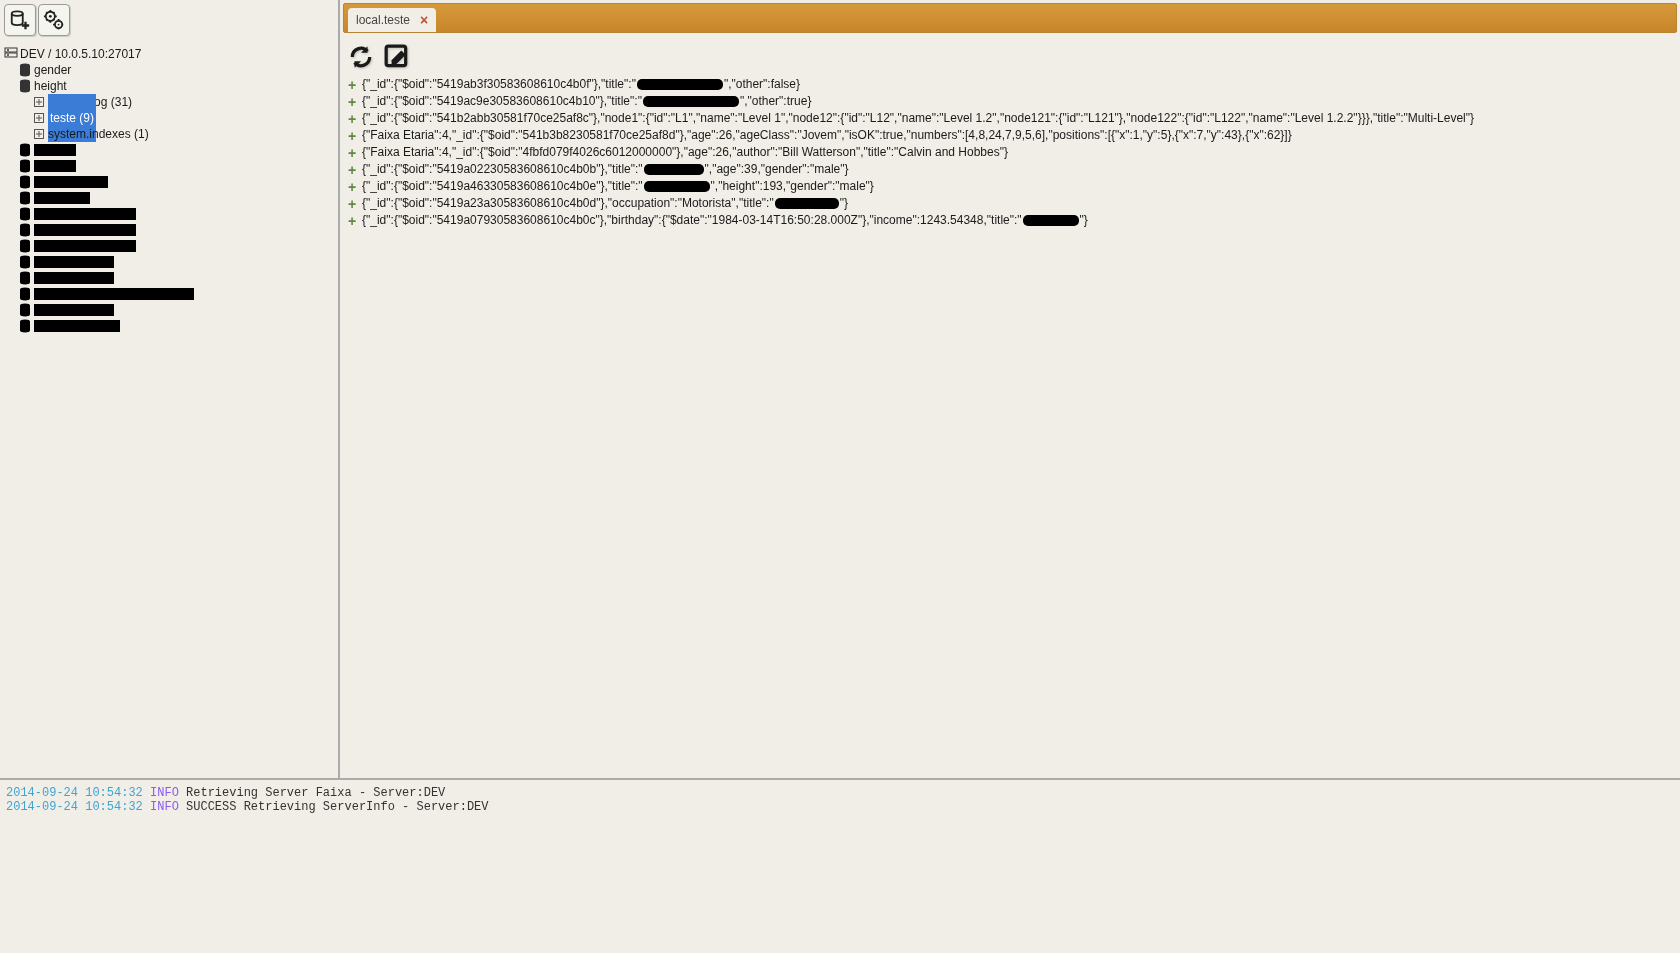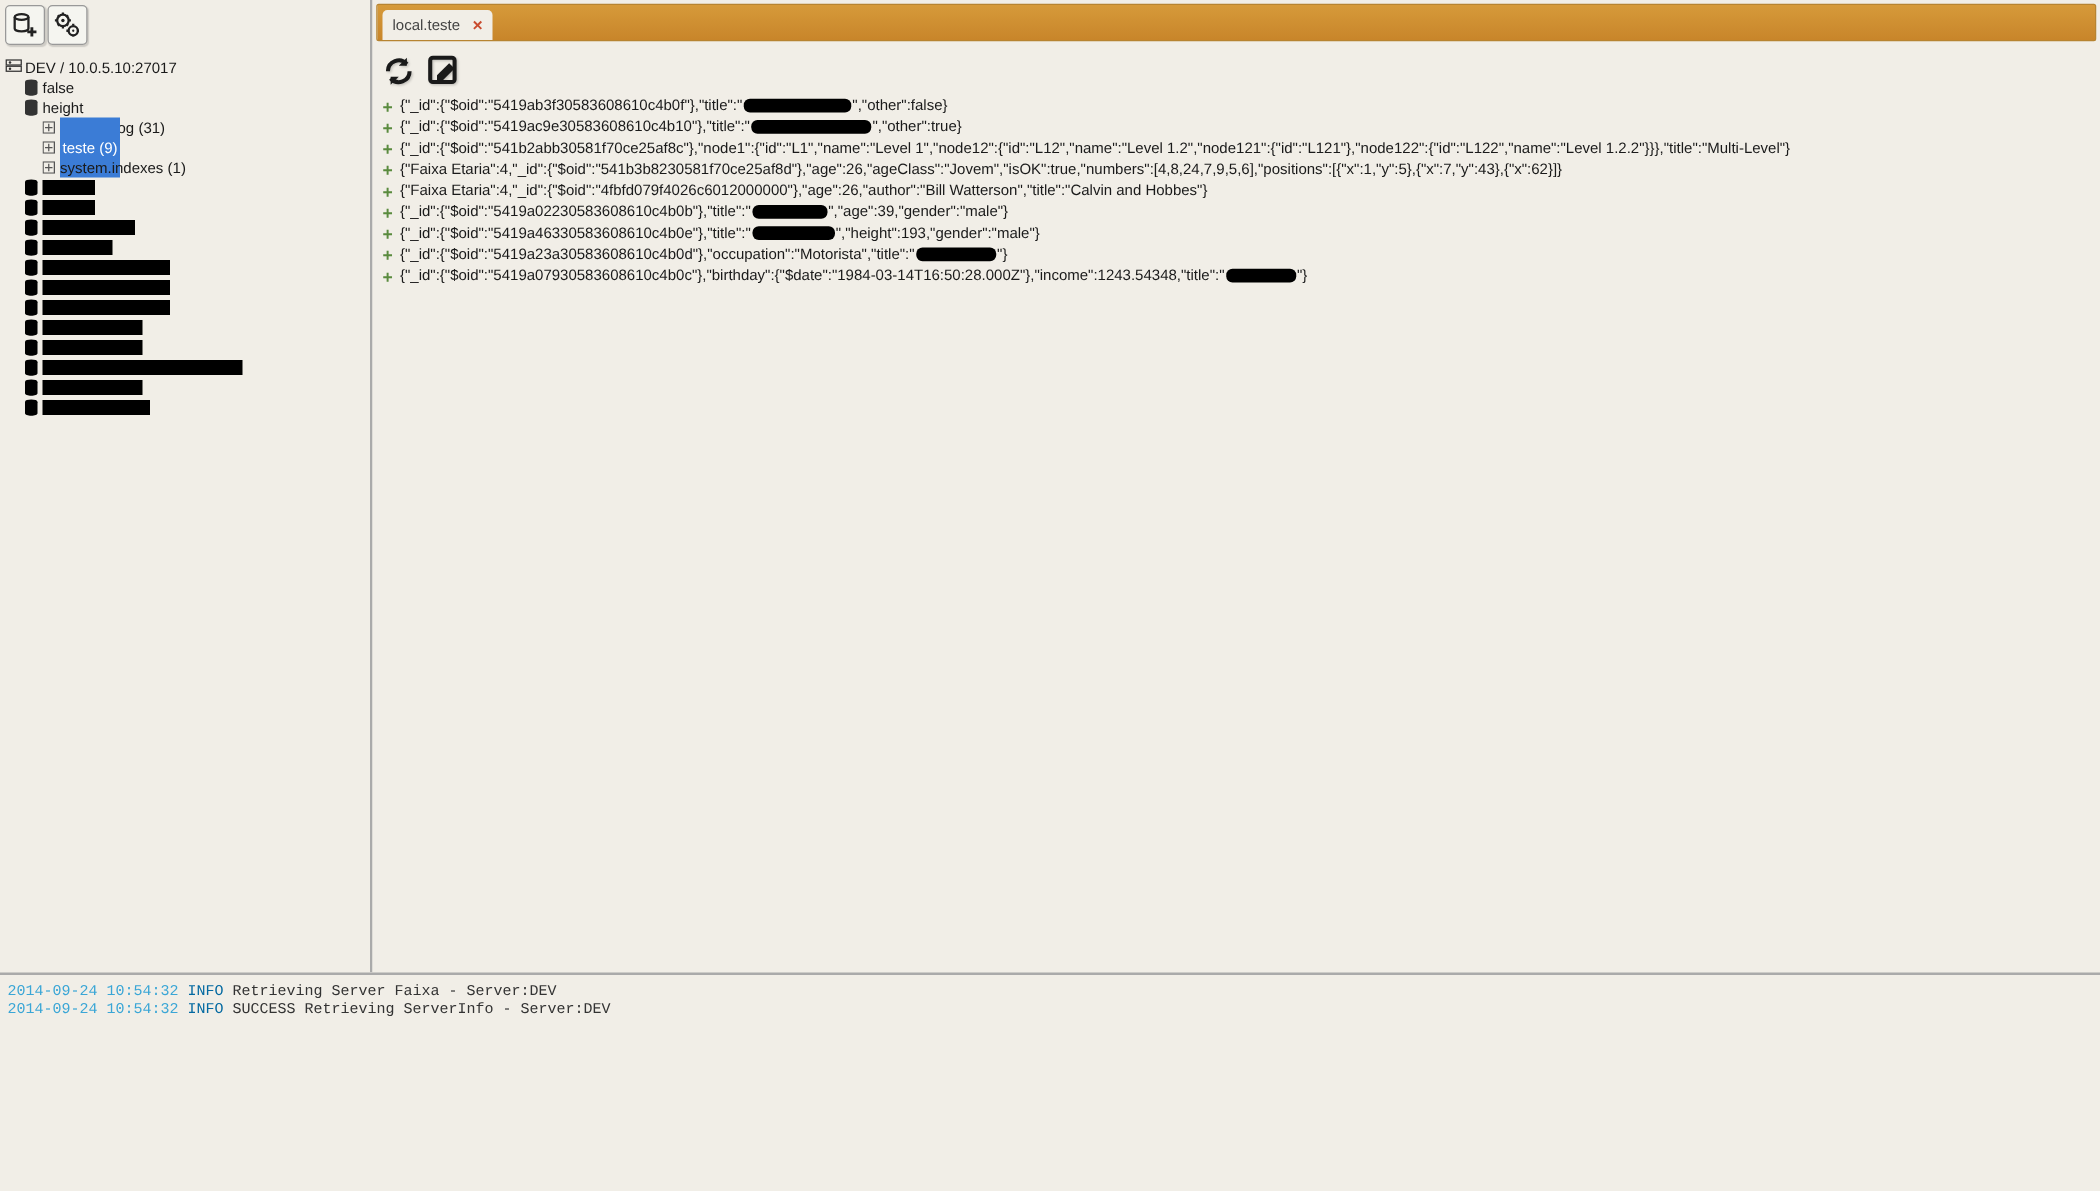--- a/index.html
+++ b/index.html
@@ -1,19 +1,19 @@
 <!DOCTYPE html>
 <html><head>
 <meta charset="utf-8">
 <style>
 * { box-sizing: border-box; margin: 0; padding: 0; }
 html, body { height: 100%; font-family: Verdana, Arial, sans-serif; font-size: 12px; background: #f1eee7; }
 .app { display: flex; flex-direction: column; height: 953px; width: 1680px; }
 .main { display: flex; flex: 1; overflow: hidden; }
-.sidebar { width: 298px; background: #f1eee7; border-right: 2px solid #aaa; display: flex; flex-direction: column; justify-content: space-between; }
+.sidebar { width: 340px; background: #f1eee7; border-right: 2px solid #aaa; display: flex; flex-direction: column; justify-content: space-between; }
 .toolbar { display: flex; gap: 2px; padding: 4px; }
 .tool-btn { width: 32px; height: 32px; border: 1px solid #999; background: #f5f5f0; border-radius: 4px; display: flex; align-items: center; justify-content: center; cursor: pointer; box-shadow: 1px 1px 1px rgba(0,0,0,0.15); }
 .tool-btn svg { width: 22px; height: 22px; }
 .tree { padding: 6px 4px 4px 4px; flex: 1; overflow: auto; }
 .tree-row { display: flex; align-items: center; height: 16px; line-height: 16px; white-space: nowrap; color: #1a1a1a; cursor: pointer; }
 .tree-row .icon { width: 14px; height: 14px; margin-right: 2px; display: inline-flex; align-items: center; justify-content: center; }
 .indent-1 { padding-left: 14px; }
 .indent-2 { padding-left: 28px; }
 .selected span.label { background: #3b7cd6; color: #fff; padding: 16px 2px; }
 .redacted-black { background: #000; height: 12px; display: inline-block; }
@@ -24,21 +24,21 @@
 .doc-toolbar { display: flex; gap: 6px; padding: 6px 6px 2px 6px; }
 .doc-btn { width: 30px; height: 30px; display: flex; align-items: center; justify-content: center; cursor: pointer; filter: drop-shadow(1px 1px 1px rgba(0,0,0,0.2)); }
 .doc-btn svg { width: 26px; height: 26px; }
 .docs { padding: 2px 8px 8px 8px; font-family: Arial, sans-serif; font-size: 12px; color: #1a1a1a; }
 .doc-row { display: flex; align-items: center; height: 17px; line-height: 17px; white-space: nowrap; cursor: pointer; }
 .doc-row .plus { width: 10px; color: #5a8b3e; font-weight: bold; margin-right: 4px; font-size: 14px; line-height: 10px; }
 .doc-row .blob { background: #000; height: 11px; border-radius: 5px; display: inline-block; margin: 0 1px; vertical-align: middle; }
 .logpane { height: 175px; background: #f1eee7; border-top: 2px solid #aaa; font-family: "Courier New", monospace; font-size: 12px; padding: 6px; overflow: auto; }
 .log-line { white-space: pre; }
 .log-ts { color: #3aa6d6; }
-.log-info { color: #0369a1; }
+.log-info { color: #8b5cf6; }
 .log-msg { color: #333; }
 </style>
 </head>
 <body>
 
 <div class="app">
   <div class="main">
 
     <div class="sidebar">
       <div class="toolbar">
@@ -73,21 +73,21 @@
           <span class="label">DEV / 10.0.5.10:27017</span>
         </div>
 
         <div class="tree-row indent-1">
           <span class="icon">
             <svg width="12" height="14" viewBox="0 0 12 14">
                 <ellipse cx="6" cy="2.5" rx="5" ry="2" fill="#333"></ellipse>
                 <path d="M1 2.5v9c0 1.1 2.2 2 5 2s5-.9 5-2v-9" fill="#333"></path>
               </svg>
           </span>
-          <span class="label">false</span>
+          <span class="label">gender</span>
         </div>
 
         <div class="tree-row indent-1">
           <span class="icon">
             <svg width="12" height="14" viewBox="0 0 12 14">
                 <ellipse cx="6" cy="2.5" rx="5" ry="2" fill="#333"></ellipse>
                 <path d="M1 2.5v9c0 1.1 2.2 2 5 2s5-.9 5-2v-9" fill="#333"></path>
               </svg>
           </span>
           <span class="label">height</span>

